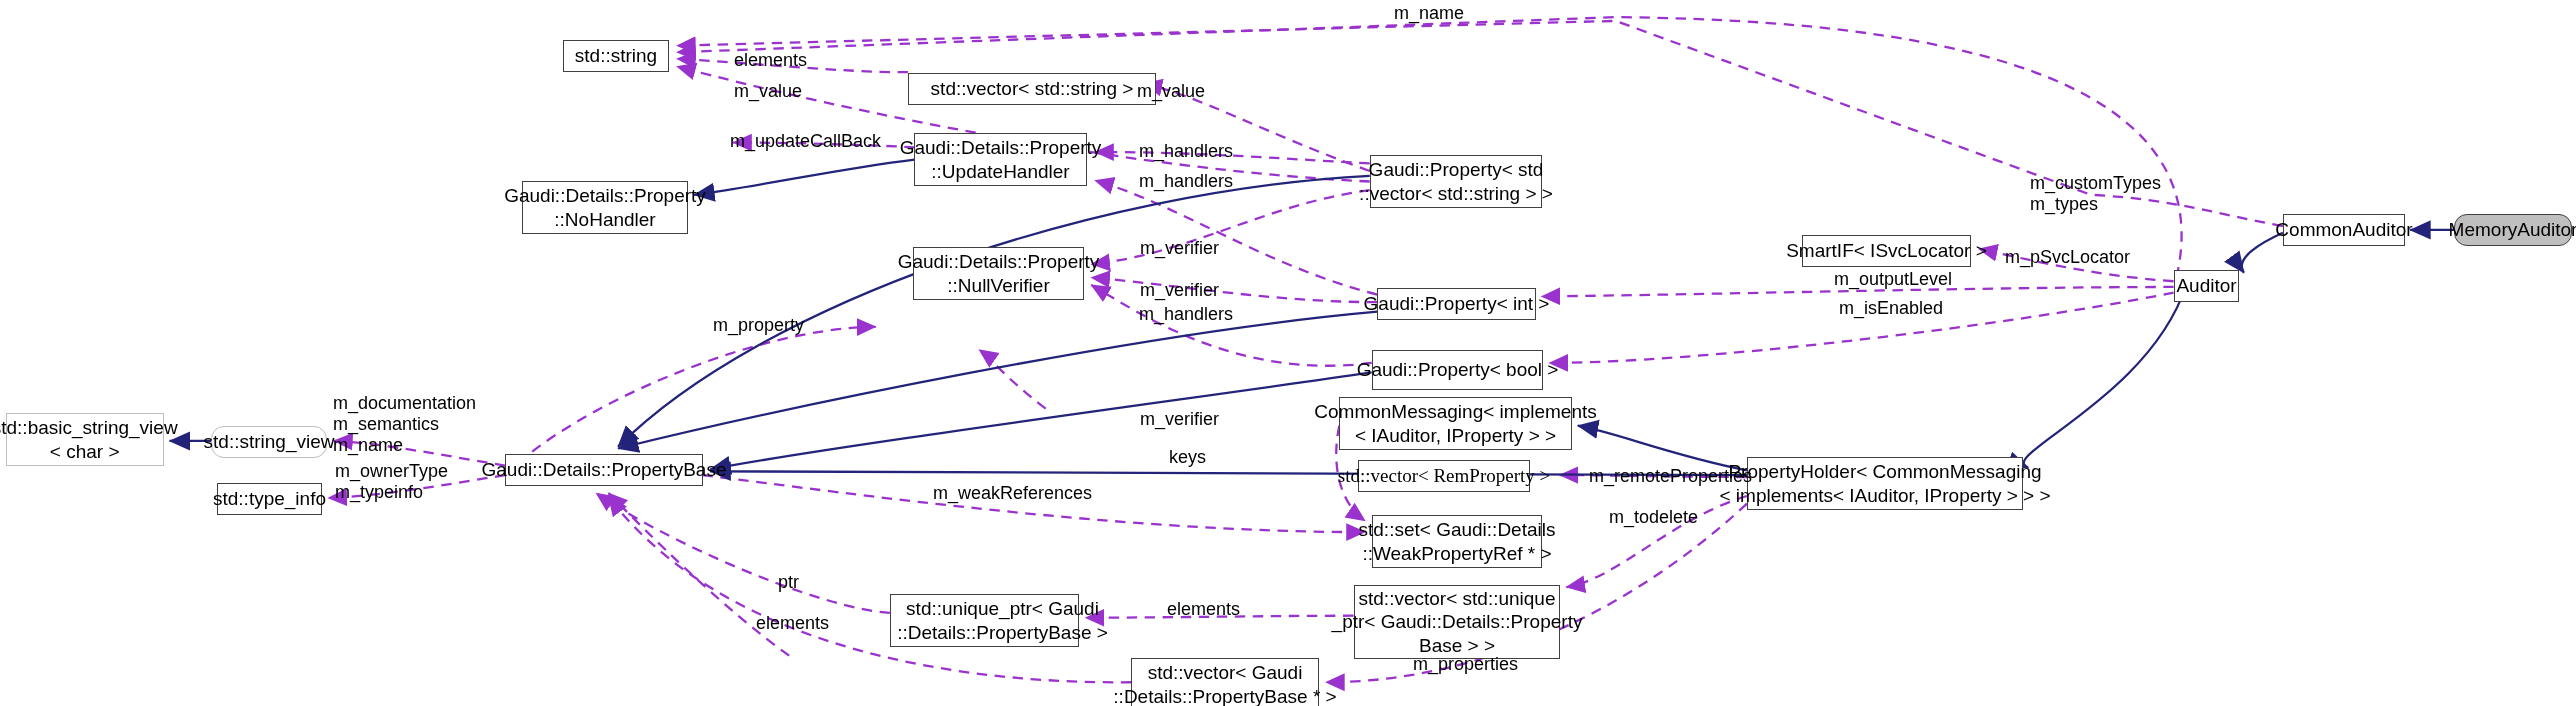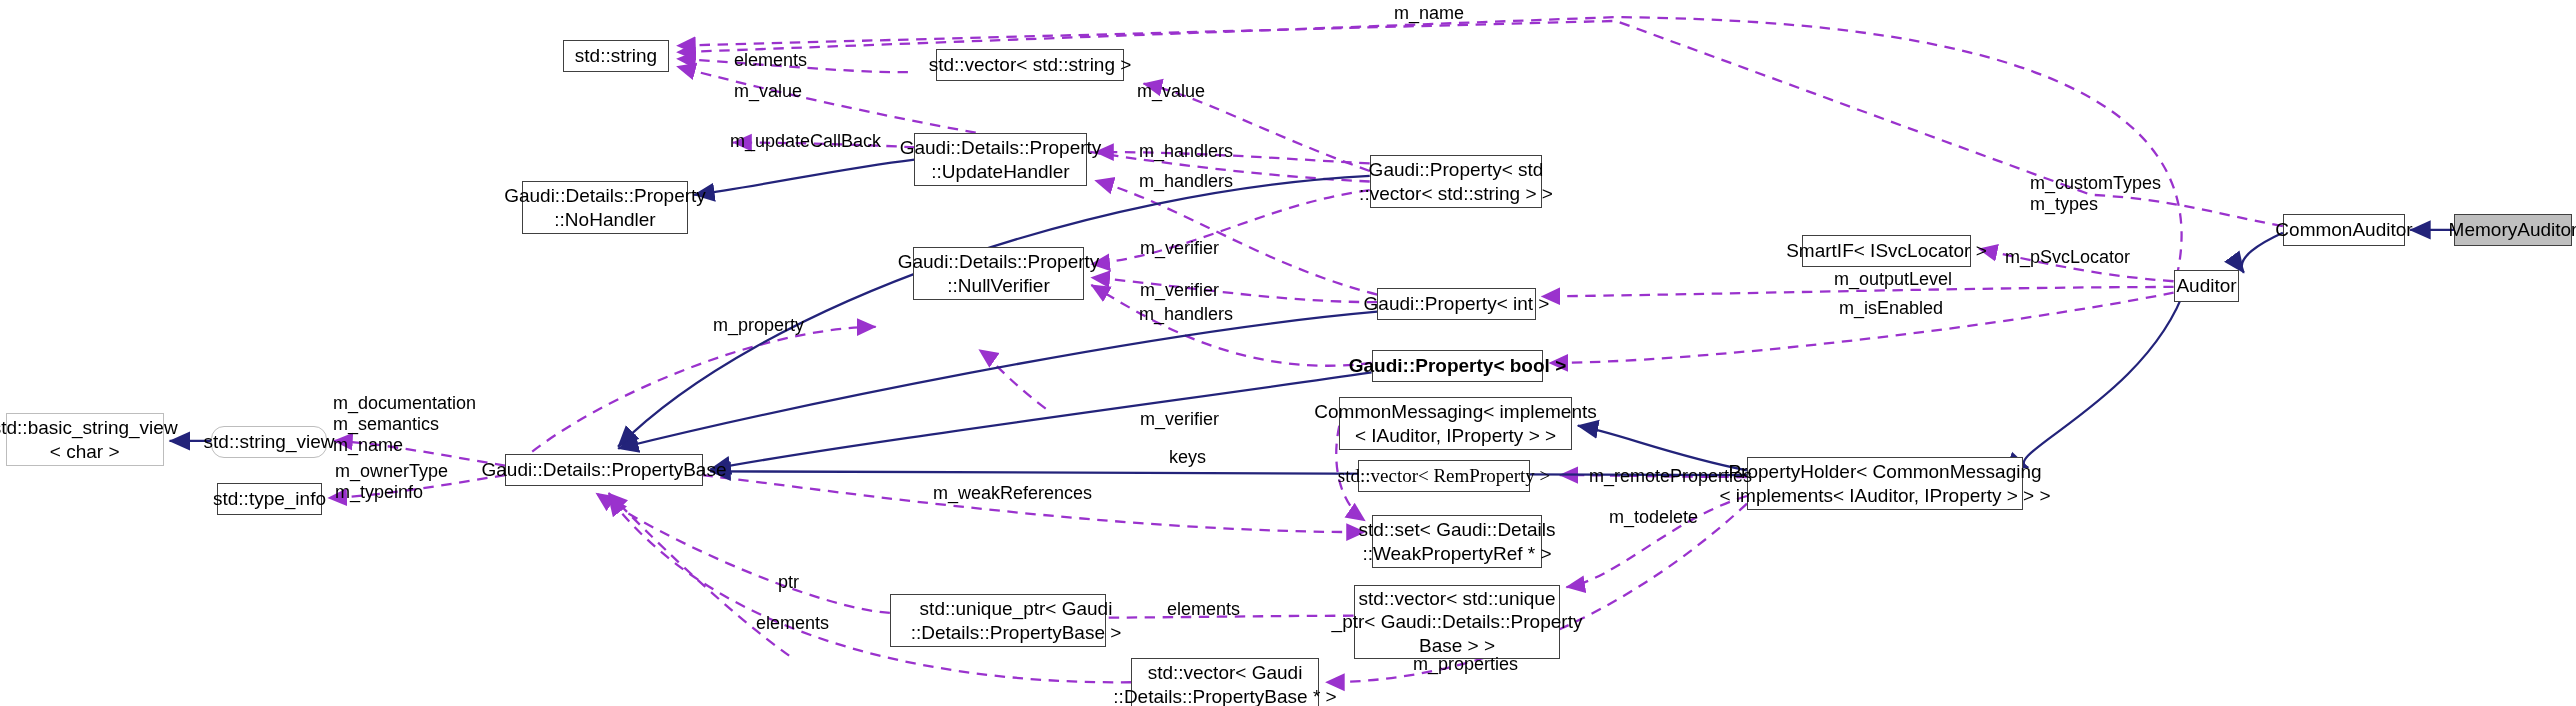--- a/index.html
+++ b/index.html
@@ -37,20 +37,21 @@
     font-size: 19px;
     white-space: pre;
     z-index: 5;
   }
   .node.light {
     border-color: #bdbdbd;
   }
   .node.highlight {
     background: #bfbfbf;
     border-color: #404040;
+    border-radius: 13px;
   }
   .edge-label {
     position: absolute;
     font-size: 18px;
     color: #000000;
     white-space: pre;
     text-align: left;
     line-height: 1.18;
     z-index: 6;
     background: transparent;
@@ -149,51 +150,51 @@
 
       <path d="M2402,245 C2380,255 2350,272 2361,287"></path>
 
       <path d="M2582,242 C2570,242 2550,242 2536,242"></path>
 
       <path d="M2300,301 C2260,420 2100,480 2134,492"></path>
     </g>
   </svg>
 
   <div class="node" style="left: 563px; top: 40px; width: 106px; height: 32px;">std::string</div>
-  <div class="node" style="left: 908px; top: 49px; width: 188px; height: 32px; margin-left: 28px;">std::vector&lt; std::string &gt;</div>
+  <div class="node" style="left: 908px; top: 73px; width: 248px; height: 32px;">std::vector&lt; std::string &gt;</div>
   <div class="node" style="left: 522px; top: 181px; width: 166px; height: 53px;">Gaudi::Details::Property
 ::NoHandler</div>
   <div class="node" style="left: 914px; top: 133px; width: 173px; height: 53px;">Gaudi::Details::Property
 ::UpdateHandler</div>
   <div class="node" style="left: 1370px; top: 155px; width: 172px; height: 53px;">Gaudi::Property&lt; std
 ::vector&lt; std::string &gt; &gt;</div>
   <div class="node" style="left: 913px; top: 247px; width: 171px; height: 53px;">Gaudi::Details::Property
 ::NullVerifier</div>
   <div class="node" style="left: 1377px; top: 288px; width: 159px; height: 32px;">Gaudi::Property&lt; int &gt;</div>
-  <div class="node" style="left: 1372px; top: 350px; width: 171px; height: 32px; font-weight: bold;">Gaudi::Property&lt; bool &gt;</div>
+  <div class="node" style="left: 1372px; top: 350px; width: 171px; height: 40px;">Gaudi::Property&lt; bool &gt;</div>
   <div class="node" style="left: 1339px; top: 397px; width: 233px; height: 53px;">CommonMessaging&lt; implements
 &lt; IAuditor, IProperty &gt; &gt;</div>
   <div class="node" style="left: 1358px; top: 460px; width: 172px; height: 32px; font-family: Liberation Serif, serif;">std::vector&lt; RemProperty &gt;</div>
   <div class="node" style="left: 1372px; top: 515px; width: 170px; height: 53px;">std::set&lt; Gaudi::Details
 ::WeakPropertyRef * &gt;</div>
   <div class="node" style="left: 1354px; top: 585px; width: 206px; height: 74px;">std::vector&lt; std::unique
 _ptr&lt; Gaudi::Details::Property
 Base &gt; &gt;</div>
   <div class="node" style="left: 1802px; top: 235px; width: 169px; height: 32px;">SmartIF&lt; ISvcLocator &gt;</div>
   <div class="node" style="left: 2174px; top: 270px; width: 65px; height: 32px;">Auditor</div>
   <div class="node" style="left: 1747px; top: 457px; width: 276px; height: 53px;">PropertyHolder&lt; CommonMessaging
 &lt; implements&lt; IAuditor, IProperty &gt; &gt; &gt;</div>
   <div class="node" style="left: 2283px; top: 214px; width: 122px; height: 32px;">CommonAuditor</div>
   <div class="node highlight" style="left: 2454px; top: 214px; width: 118px; height: 32px;">MemoryAuditor</div>
   <div class="node light" style="left: 5.7px; top: 413px; width: 158px; height: 53px;">std::basic_string_view
 &lt; char &gt;</div>
   <div class="node light" style="left: 211px; top: 426px; width: 116px; height: 32px; border-radius: 13px;">std::string_view</div>
   <div class="node" style="left: 217px; top: 483px; width: 105px; height: 32px;">std::type_info</div>
   <div class="node" style="left: 505px; top: 454px; width: 198px; height: 32px;">Gaudi::Details::PropertyBase</div>
-  <div class="node" style="left: 890px; top: 594px; width: 216px; height: 53px; padding-left: 36px;">std::unique_ptr&lt; Gaudi
+  <div class="node" style="left: 890px; top: 594px; width: 189px; height: 53px; padding-left: 36px;">std::unique_ptr&lt; Gaudi
 ::Details::PropertyBase &gt;</div>
   <div class="node" style="left: 1131px; top: 658px; width: 188px; height: 53px;">std::vector&lt; Gaudi
 ::Details::PropertyBase * &gt;</div>
 
   <div class="edge-label" style="left: 1394px; top: 2.9px; width: 133px;">m_name</div>
   <div class="edge-label" style="left: 734px; top: 50px; width: 133px;">elements</div>
   <div class="edge-label" style="left: 734px; top: 81px; width: 133px;">m_value</div>
   <div class="edge-label" style="left: 1137px; top: 81px; width: 133px;">m_value</div>
   <div class="edge-label" style="left: 730px; top: 131px; width: 183px;">m_updateCallBack</div>
   <div class="edge-label" style="left: 1139px; top: 141px; width: 152px;">m_handlers</div>

